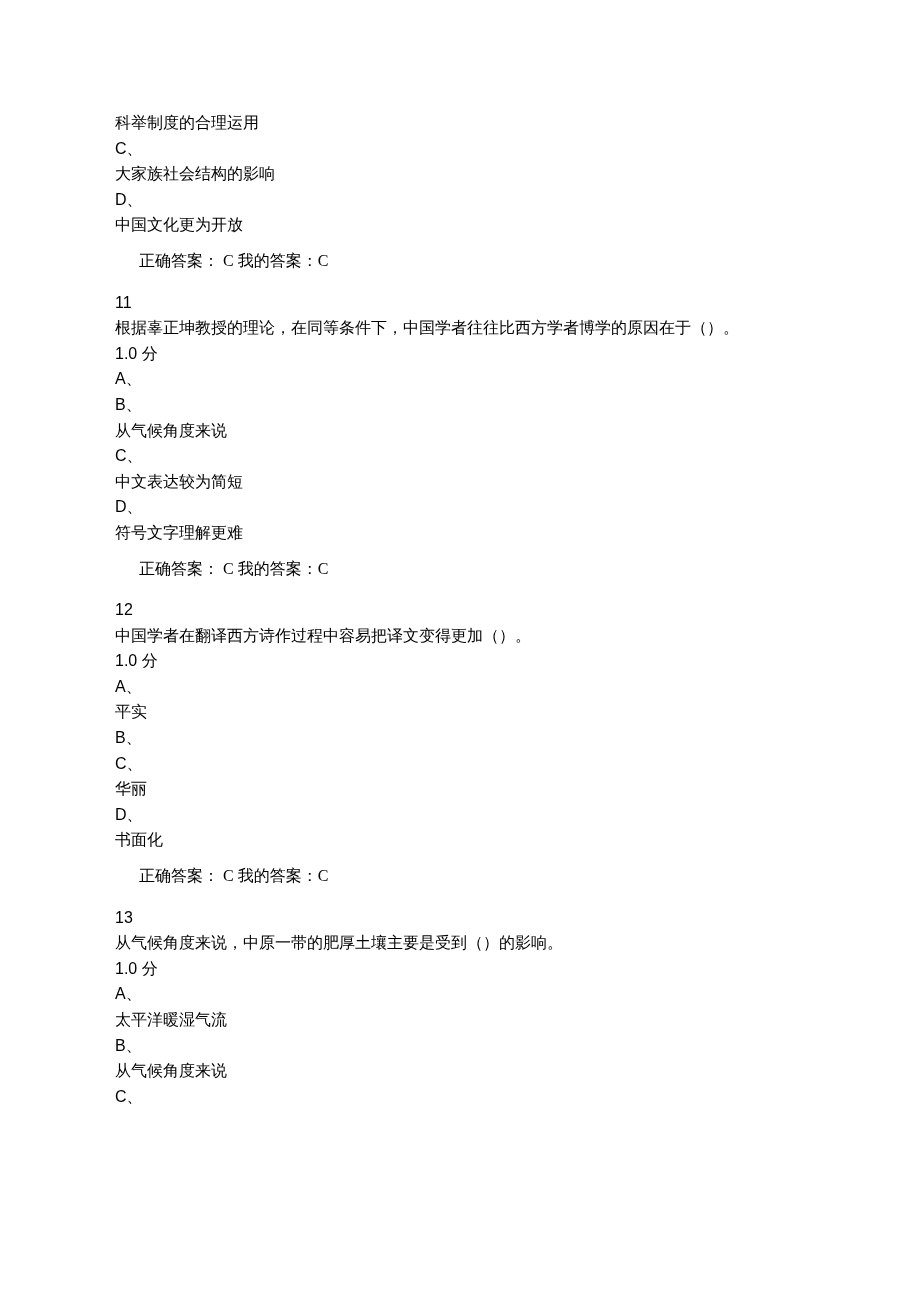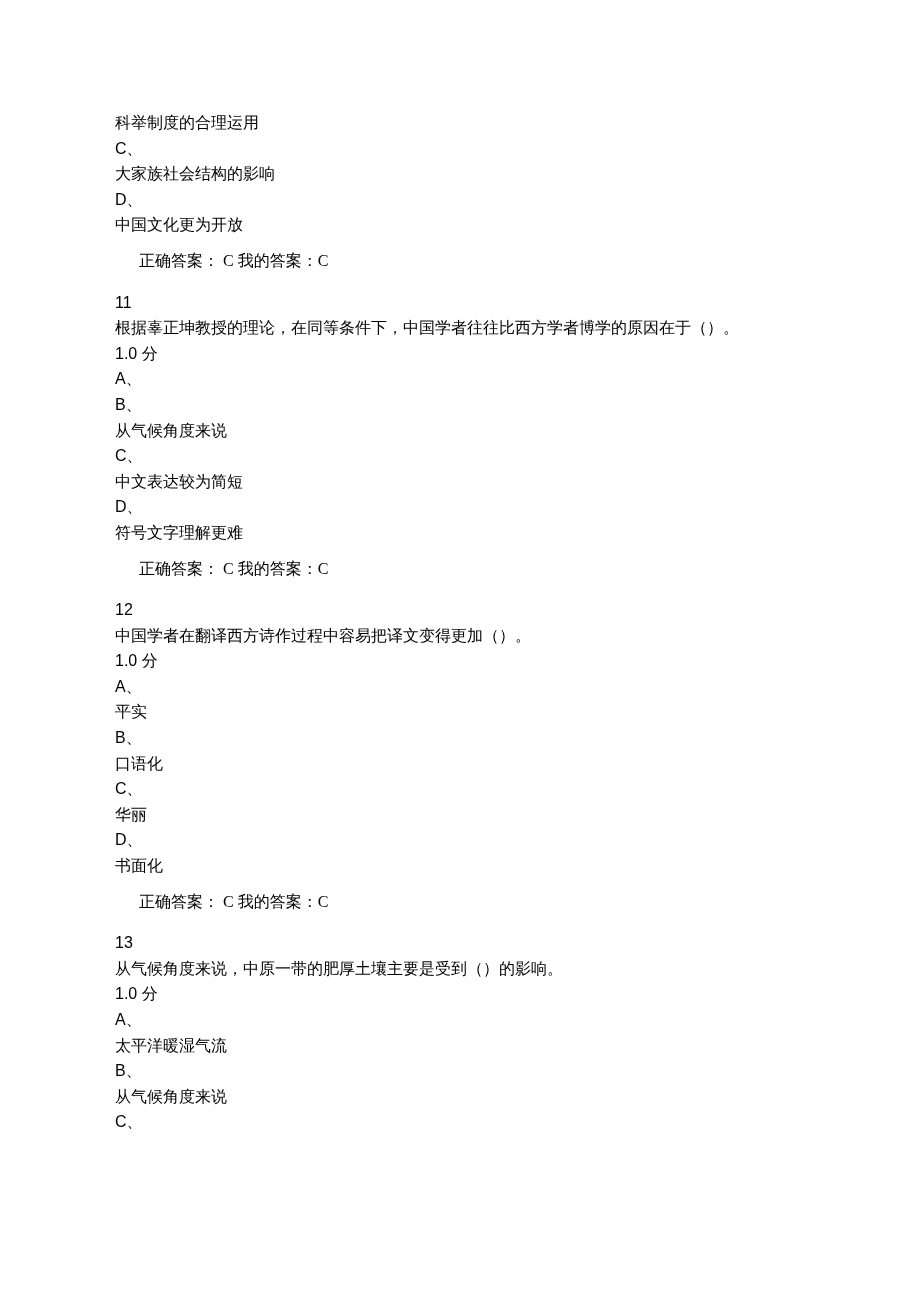--- a/index.html
+++ b/index.html
@@ -54,21 +54,20 @@
   <div class="line">D、</div>
   <div class="line">符号文字理解更难</div>
   <div class="line answer-line">正确答案： C      我的答案：C</div>
 
   <div class="line q-number">12</div>
   <div class="line">中国学者在翻译西方诗作过程中容易把译文变得更加（）。</div>
   <div class="line">1.0 分</div>
   <div class="line">A、</div>
   <div class="line">平实</div>
   <div class="line">B、</div>
-  <div class="line">口语化</div>
   <div class="line">C、</div>
   <div class="line">华丽</div>
   <div class="line">D、</div>
   <div class="line">书面化</div>
   <div class="line answer-line">正确答案： C      我的答案：C</div>
 
   <div class="line q-number">13</div>
   <div class="line">从气候角度来说，中原一带的肥厚土壤主要是受到（）的影响。</div>
   <div class="line">1.0 分</div>
   <div class="line">A、</div>

